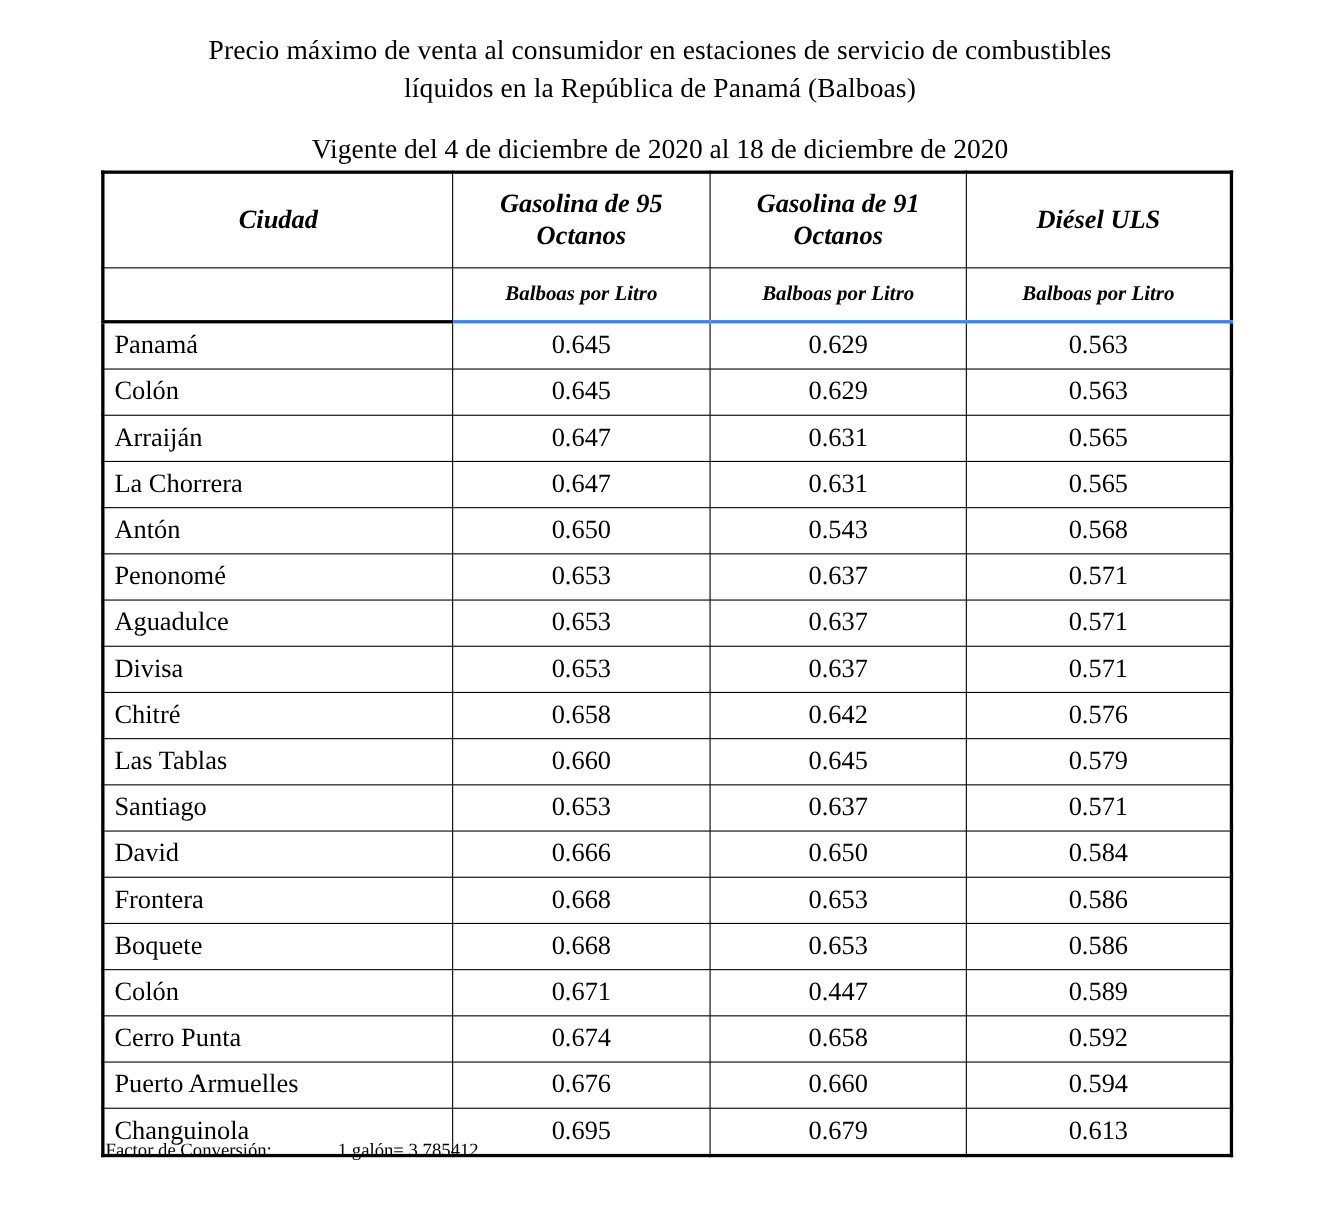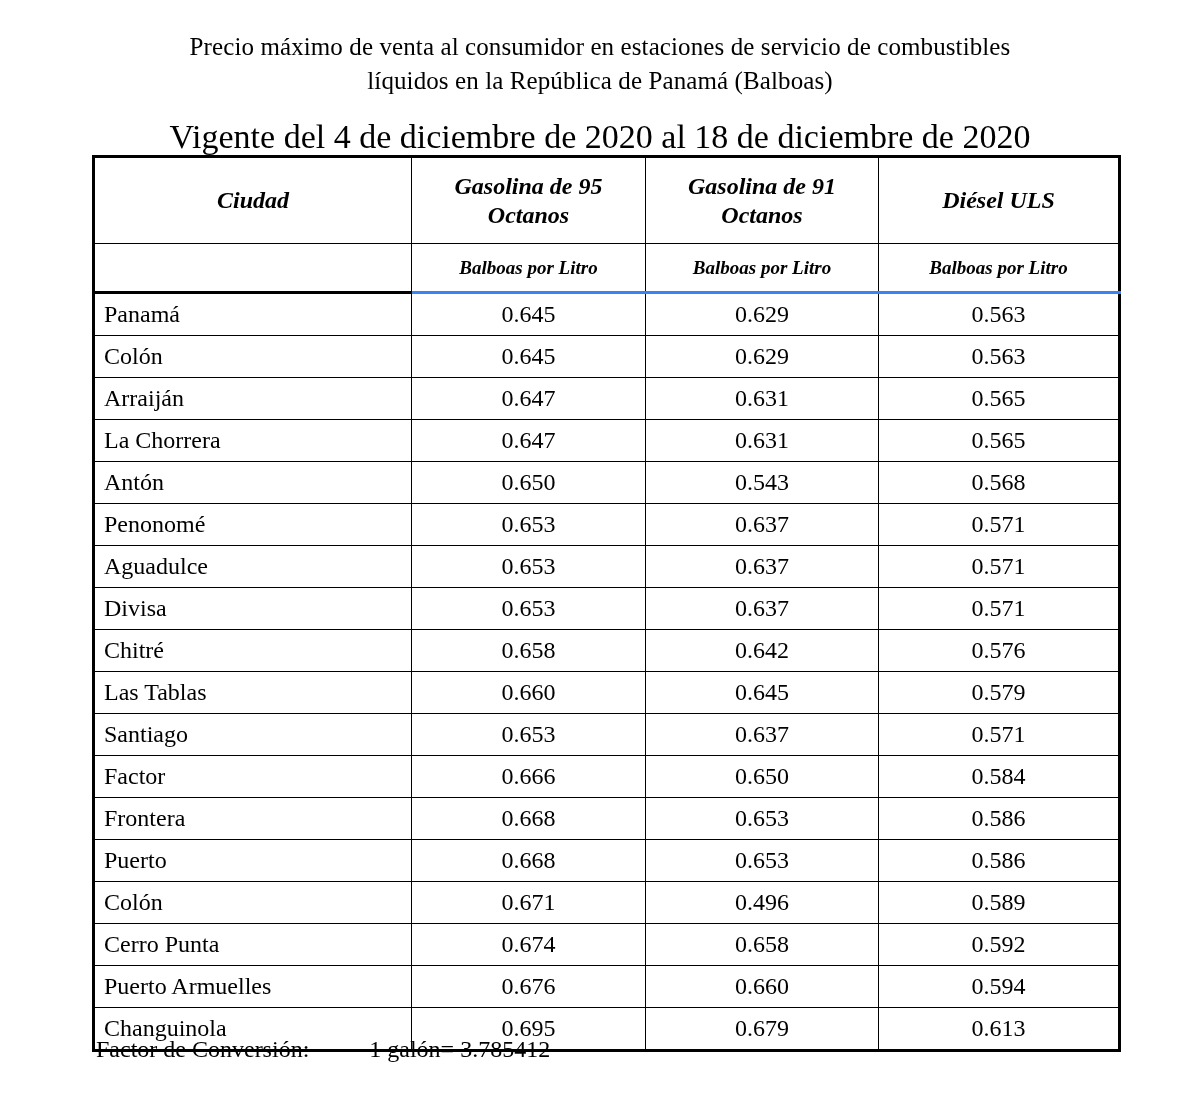--- a/index.html
+++ b/index.html
@@ -36,21 +36,21 @@
     letter-spacing: 0.1px;
   }
   .subtitle-block {
     position: absolute;
     left: 100px;
     top: 121px;
     width: 1000px;
     text-align: center;
   }
   .subtitle-line {
-    font-size: 34px;
+    font-size: 25px;
     line-height: 31px;
   }
 
   
   .table-wrap {
     position: absolute;
     left: 92px;
     top: 155px;
     width: 1026px;
   }
@@ -112,21 +112,21 @@
   td.num {
     text-align: center;
   }
 
   
   .footer {
     position: absolute;
     left: 96px;
     top: 1036px;
     width: 1000px;
-    font-size: 24px;
+    font-size: 17px;
     white-space: nowrap;
   }
   .footer .fl {
     display: inline-block;
   }
   .footer .fv {
     display: inline-block;
     margin-left: 60px;
   }
 </style>
@@ -227,41 +227,41 @@
             <td class="num">0.645</td>
             <td class="num">0.579</td>
           </tr>
           <tr>
             <td class="city">Santiago</td>
             <td class="num">0.653</td>
             <td class="num">0.637</td>
             <td class="num">0.571</td>
           </tr>
           <tr>
-            <td class="city">Factor</td>
+            <td class="city">David</td>
             <td class="num">0.666</td>
             <td class="num">0.650</td>
             <td class="num">0.584</td>
           </tr>
           <tr>
             <td class="city">Frontera</td>
             <td class="num">0.668</td>
             <td class="num">0.653</td>
             <td class="num">0.586</td>
           </tr>
           <tr>
-            <td class="city">Puerto</td>
+            <td class="city">Boquete</td>
             <td class="num">0.668</td>
             <td class="num">0.653</td>
             <td class="num">0.586</td>
           </tr>
           <tr>
             <td class="city">Colón</td>
             <td class="num">0.671</td>
-            <td class="num">0.496</td>
+            <td class="num">0.447</td>
             <td class="num">0.589</td>
           </tr>
           <tr>
             <td class="city">Cerro Punta</td>
             <td class="num">0.674</td>
             <td class="num">0.658</td>
             <td class="num">0.592</td>
           </tr>
           <tr>
             <td class="city">Puerto Armuelles</td>

